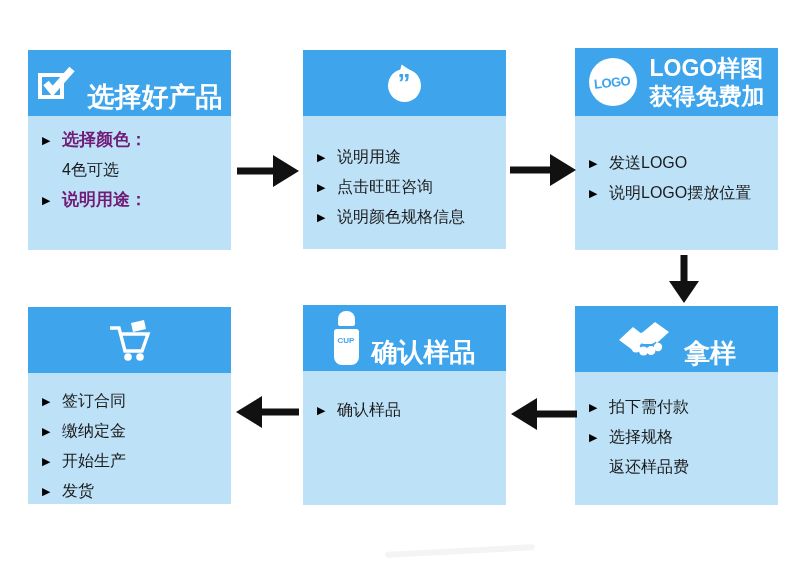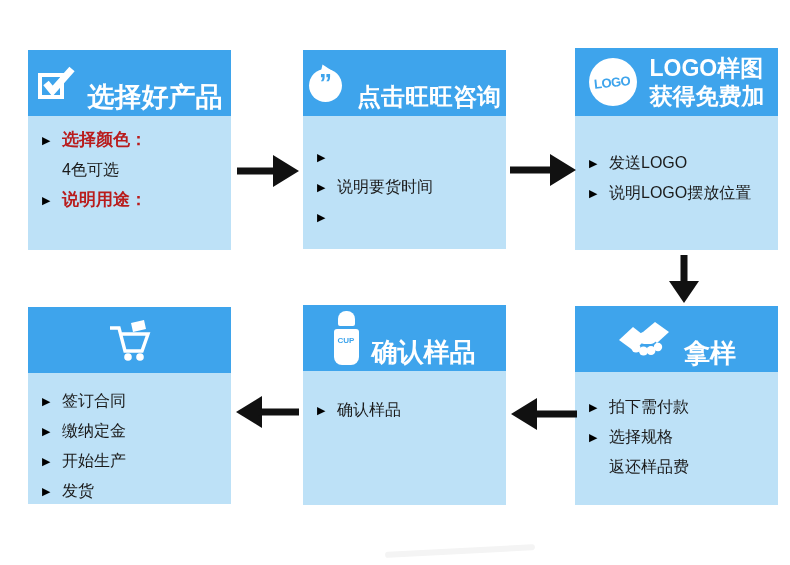--- a/index.html
+++ b/index.html
@@ -25,21 +25,21 @@
   #box-3 { left:575px; top:48px; }  #box-3 .step-header{ height:68px; } #box-3 .step-body { height:134px; padding-top:32px; }
   #box-4 { left:575px; top:306px;border-radius:16px; } #box-4 .step-body { height:133px; padding-top:20px; }
   #box-5 { left:303px; top:305px; } #box-5 .step-body { height:134px; padding-top:24px; }
   #box-6 { left:28px;  top:307px; } #box-6 .step-body { height:131px; padding-top:13px; }
 
   
   .line { display:flex; align-items:center; padding-left:14px; line-height:30px; }
   .bullet { flex:none; width:13px; margin-right:7px; font-size:11px; color:#000; }
   .bullet.hide { visibility:hidden; }
   .txt { font-size:16px; color:#1b1b1b; white-space:nowrap; }
-  .txt.bold { font-weight:bold; font-size:17px; color:#b91c1c; }
+  .txt.bold { font-weight:bold; font-size:17px; color:#701a75; }
   .txt.muted { color:#8a8a8a; font-size:18px; letter-spacing:0.5px; }
   .line.gap { margin-top:7px; }
 
   
   .icon { flex:none; display:block; }
   .logo-circle {
     width:48px; height:48px; background:#fff; border-radius:50%;
     display:flex; align-items:center; justify-content:center;
   }
   .logo-circle span { color:#3EA4EC; font-weight:bold; font-size:13px; letter-spacing:-0.5px; transform:rotate(-6deg); }
@@ -93,32 +93,33 @@
   </div>
 
   <div class="step-box" id="box-2">
     <div class="step-header">
       <span class="icon chat-wrap">
         <span class="chat-tail"></span>
         <span class="chat-circle">
             <span>”</span>
           </span>
       </span>
-      <span class="step-title title-sm">点击旺旺咨询</span>
-    </div>
-    <div class="step-body">
-        <div class="line">
-          <span class="bullet">▶</span>
-        </div>
-        <div class="line">
-          <span class="bullet">▶</span>
-          <span class="txt">说明要货时间</span>
-        </div>
-        <div class="line">
-          <span class="bullet">▶</span>
+    </div>
+    <div class="step-body">
+        <div class="line">
+          <span class="bullet">▶</span>
+          <span class="txt">说明用途</span>
+        </div>
+        <div class="line">
+          <span class="bullet">▶</span>
+          <span class="txt">点击旺旺咨询</span>
+        </div>
+        <div class="line">
+          <span class="bullet">▶</span>
+          <span class="txt">说明颜色规格信息</span>
         </div>
       </div>
   </div>
 
   <div class="step-box" id="box-3">
     <div class="step-header">
       <span class="icon logo-circle">
         <span>LOGO</span>
       </span>
       <span class="title-lines">

